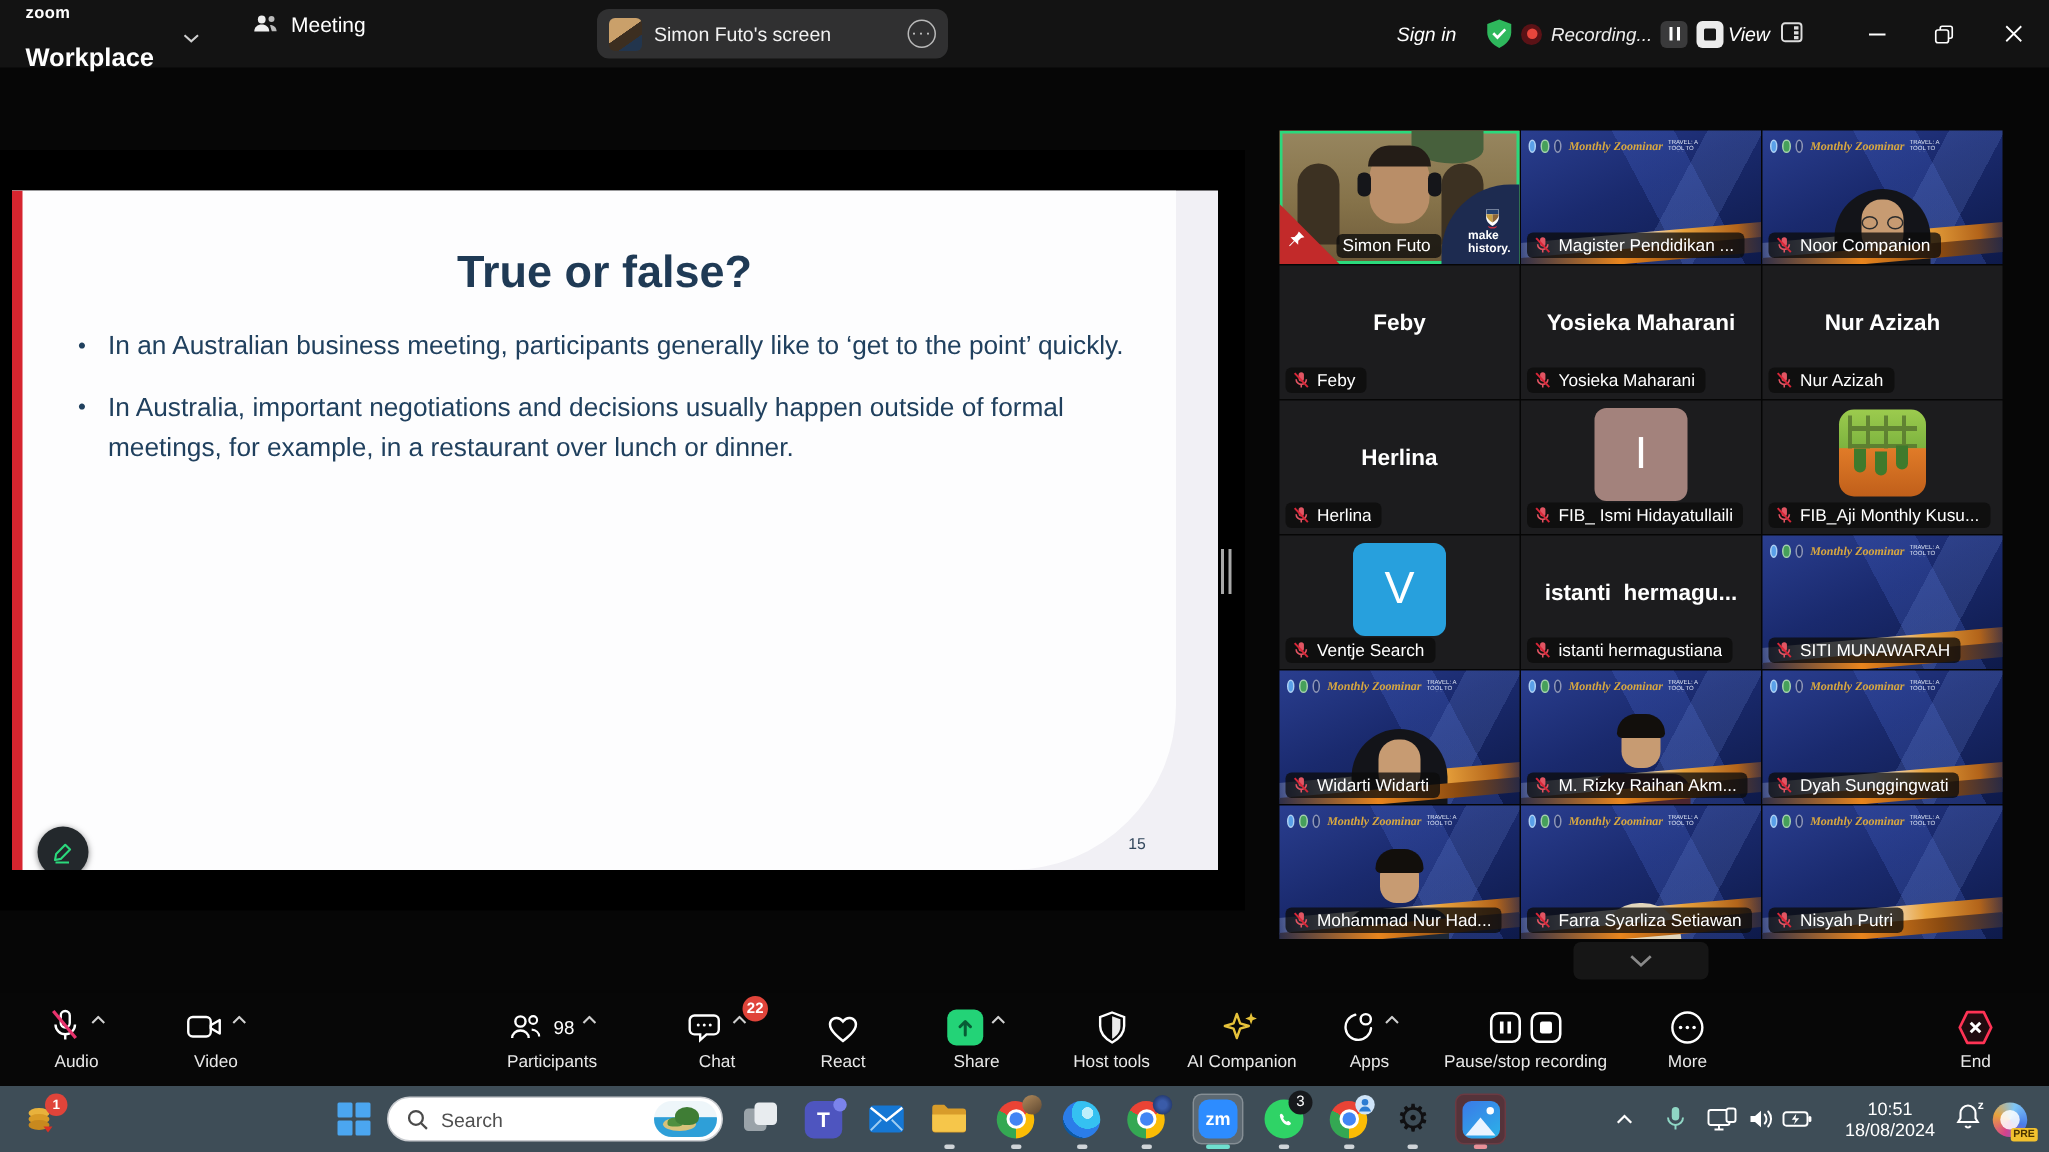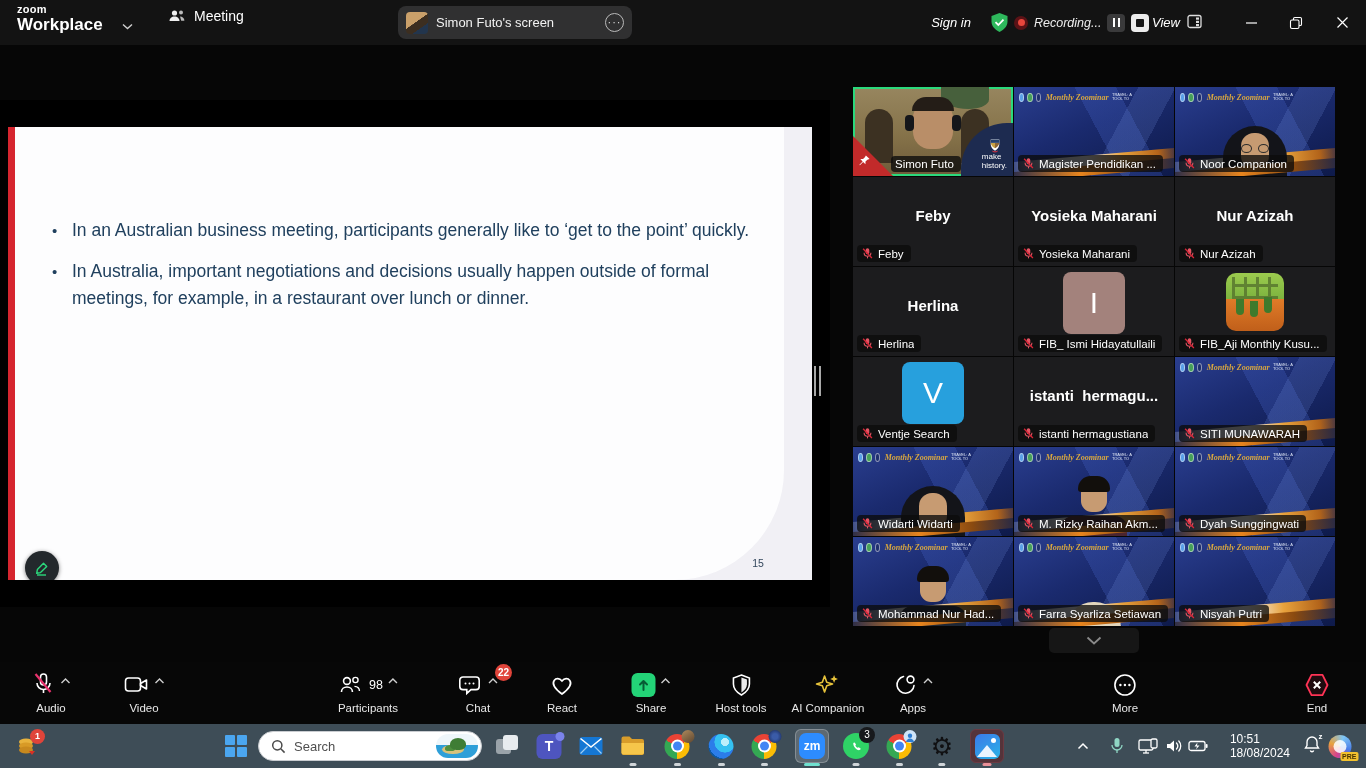--- a/index.html
+++ b/index.html
@@ -3,21 +3,21 @@
 <meta charset="utf-8">
 <style>
   * { margin:0; padding:0; box-sizing:border-box; }
   html,body { width:1366px; height:768px; background:#000; font-family:"Liberation Sans", sans-serif; overflow:hidden; }
   #app { position:relative; width:1366px; height:768px; background:#060606; }
 
   
   .titlebar { position:absolute; top:0; left:0; width:1366px; height:45px; background:#131313; z-index:40; }
   .zlogo { position:absolute; left:17px; top:4px; color:#fff; line-height:1; }
   .zlogo .z1 { font-size:11px; font-weight:700; letter-spacing:.3px; }
-  .zlogo .z2 { font-size:17px; font-weight:600; margin-top:1px; }
+  .zlogo .z2 { font-size:17px; font-weight:600; margin-top:15px; }
   .logo-chev { position:absolute; left:122px; top:16px; }
   .tab-meeting { position:absolute; left:158px; top:8px; height:30px; display:flex; gap:8px; color:#fff; font-size:14px; padding:0 10px; border-radius:6px; }
   .share-pill { position:absolute; left:398px; top:6px; width:234px; height:33px; background:#303031; border-radius:8px; display:flex; align-items:center; padding:4px 8px; gap:8px; }
   .pill-avatar { width:22px; height:22px; border-radius:4px; background:linear-gradient(145deg,#caa06a 0% 45%,#3c2e20 46% 70%,#22354d 71% 100%); }
   .share-pill .pill-text { color:#f2f2f2; font-size:13px; flex:1; white-space:nowrap; overflow:hidden; }
   .pill-ellipsis { width:19px; height:19px; border:1.4px solid #b9b9b9; border-radius:50%; color:#d9d9d9; font-size:11px; line-height:16px; text-align:center; letter-spacing:1px; }
   .tb-right { position:absolute; top:0; height:45px; color:#fff;font-style:italic; }
   .signin { left:928px; width:46px; text-align:center; line-height:45px; font-size:13px; }
   .shield-badge { left:989px; top:12px; }
   .rec-group { left:1014px; top:0; height:45px; display:flex; align-items:center; gap:6px; }
@@ -94,21 +94,21 @@
   
   .bg-adelaide { background:linear-gradient(180deg,#97865f 0%,#857249 55%,#6e5b3a 100%); }
   .arches { position:absolute; left:12px; top:22px; width:28px; height:54px; background:#3c3122; border-radius:14px 14px 0 0; box-shadow:96px 0 0 #3c3122; z-index:0; }
   .foliage { position:absolute; right:24px; top:0; width:48px; height:22px; background:#47603c; border-radius:0 0 45% 60%; z-index:0; }
   .simon-head { position:absolute; left:50%; top:14px; transform:translateX(-50%); width:40px; height:48px; background:#b98e68; border-radius:17px; z-index:1; }
   .simon-hair { position:absolute; left:50%; top:10px; transform:translateX(-50%); width:42px; height:14px; background:#241d17; border-radius:18px 18px 0 0; z-index:2; }
   .headset { position:absolute; left:50%; top:28px; transform:translateX(-50%); width:56px; height:16px; z-index:2; }
   .headset i { position:absolute; top:0; width:9px; height:16px; background:#15161a; border-radius:4px; }
   .headset i:first-child { left:0; } .headset i:last-child { right:0; }
   .navy-panel { position:absolute; right:0; bottom:0; top:36px; width:52px; background:#1d2b50; border-radius:46px 0 0 0; z-index:2; }
-  .brand { position:absolute; right:6px; bottom:6px; color:#fff; font-size:8px; font-weight:400; line-height:8.5px; text-align:left; }
+  .brand { position:absolute; right:6px; bottom:6px; color:#fff; font-size:8px; font-weight:700; line-height:8.5px; text-align:left; }
   .mini-crest { position:absolute; right:12px; top:16px; }
   .pin-corner { position:absolute; left:0; bottom:0; width:0; height:0; border-bottom:40px solid #c22a2a; border-right:40px solid transparent; z-index:4; }
   .pin-ic { position:absolute; left:5px; bottom:5px; z-index:5; }
   .plabel.simon { left:38px; }
 
   .collapse-btn { position:absolute; left:1049px; top:628px; width:90px; height:25px; background:#161616; border-radius:5px; display:flex; align-items:center; justify-content:center; }
 
   
   .toolbar { position:absolute; left:0; top:662px; width:1366px; height:62px; background:#070707; z-index:30; }
   .tbi { position:absolute; top:9px; transform:translateX(-50%); display:flex; flex-direction:column; align-items:center; gap:4px; }
@@ -146,21 +146,21 @@
   .edge { width:25px; height:25px; border-radius:50%; background:radial-gradient(circle at 66% 32%,#bdeffb 0 16%,#35c1f1 17% 44%,#2b7de9 45% 70%,#0c59a4 71% 100%); }
   .zm-box { width:34px; height:34px; background:rgba(255,255,255,.16); border:1px solid rgba(255,255,255,.25); border-radius:6px; display:flex; align-items:center; justify-content:center; }
   .zm-ic { width:26px; height:26px; background:#2d8cff; border-radius:7px; color:#fff; font-weight:700; font-size:12px; display:flex; align-items:center; justify-content:center; }
   .wa { width:26px; height:26px; background:#2fd366; border-radius:50%; display:flex; align-items:center; justify-content:center; position:relative; }
   .wa-badge { position:absolute; right:-6px; top:-6px; width:16px; height:16px; background:#17191c; border-radius:50%; color:#fff; font-size:10px; line-height:16px; text-align:center; }
   .gear { font-size:25px; color:#101012; line-height:1; }
   .photos-box { width:34px; height:34px; background:#55333a; border:1px solid #6b3a42; border-radius:6px; display:flex; align-items:center; justify-content:center; }
   .photos { width:25px; height:25px; border-radius:6px; background:linear-gradient(145deg,#3b79e8,#2bb3e8); position:relative; overflow:hidden; }
   .photos::before { content:""; position:absolute; left:2px; bottom:2px; width:0; height:0; border-left:10px solid transparent; border-right:10px solid transparent; border-bottom:12px solid #eaf4ff; }
   .photos::after { content:""; position:absolute; right:4px; top:4px; width:5px; height:5px; background:#fff; border-radius:50%; }
-  .tray-clock { position:absolute; right:76px; top:0; height:44px; display:flex; flex-direction:column; justify-content:center; align-items:flex-start; color:#fff; font-size:12px; line-height:14px; }
+  .tray-clock { position:absolute; right:76px; top:0; height:44px; display:flex; flex-direction:column; justify-content:center; align-items:center; color:#fff; font-size:12px; line-height:14px; }
   .copilot { width:23px; height:23px; border-radius:50%; background:conic-gradient(from 20deg,#7ec6f6,#4a7de8,#d6418c,#e8a33d,#7ec6f6); position:relative; }
   .copilot::before { content:""; position:absolute; left:5px; top:5px; width:13px; height:13px; background:rgba(255,255,255,.85); border-radius:50%; }
   .pre-badge { position:absolute; right:-7px; bottom:-3px; background:#f2c12e; color:#4a3400; font-size:7px; font-weight:700; padding:1px 2px; border-radius:2px; }
   .bellz { position:relative; }
   .bellz .zz { position:absolute; right:-2px; top:-3px; color:#fff; font-size:8px; font-weight:700; }
 </style>
 </head>
 <body>
 
 <div id="app">
@@ -231,20 +231,21 @@
         <svg width="13" height="13">
           <path d="M1.5 1.5 L11.5 11.5 M11.5 1.5 L1.5 11.5" stroke="#fff" stroke-width="1.2"></path>
         </svg>
       </div>
   </div>
 
   <div class="share-region">
     <div class="slide">
       <div class="slide-white"></div>
       <div class="slide-redbar"></div>
+      <div class="slide-title">True or false?</div>
       <ul class="slide-bullets">
         <li>In an Australian business meeting, participants generally like to ‘get to the point’ quickly.</li>
         <li>In Australia, important negotiations and decisions usually happen outside of formal meetings, for example, in a restaurant over lunch or dinner.</li>
       </ul>
       <div class="page-num">15</div>
       <div class="annot-btn">
         <svg width="18" height="18" viewBox="0 0 18 18">
             <path d="M10.5 4.2l3.2 3.2-6.2 6.2-3.8.7.7-3.9z" fill="none" stroke="#2bd97c" stroke-width="1.4" stroke-linejoin="round"></path>
             <line x1="4" y1="16" x2="13" y2="16" stroke="#2bd97c" stroke-width="1.4"></line>
           </svg>
@@ -712,20 +713,34 @@
             <circle cx="17.5" cy="6.5" r="3.4" fill="none" stroke="#fff" stroke-width="1.6"></circle>
             <path d="M10.5 3.5A8.5 8.5 0 1 0 21 12.5" fill="none" stroke="#fff" stroke-width="1.6" stroke-linecap="round"></path>
           </svg>
           <span class="chev-up"><svg width="10" height="6" viewBox="0 0 10 6">
               <path d="M1 5 L5 1 9 5" stroke="#cfcfcf" stroke-width="1.4" fill="none"></path>
             </svg></span>
         </div>
       <span class="lbl">Apps</span>
     </div>
 
+    <div class="tbi" style="left:1017px">
+      <div class="ic-row">
+          <svg width="22" height="22" viewBox="0 0 22 22">
+            <rect x="1.5" y="1.5" width="19" height="19" rx="5" fill="none" stroke="#fff" stroke-width="1.7"></rect>
+            <line x1="8.5" y1="7" x2="8.5" y2="15" stroke="#fff" stroke-width="2.4"></line>
+            <line x1="13.5" y1="7" x2="13.5" y2="15" stroke="#fff" stroke-width="2.4"></line>
+          </svg>
+          <svg width="22" height="22" viewBox="0 0 22 22">
+            <rect x="1.5" y="1.5" width="19" height="19" rx="5" fill="none" stroke="#fff" stroke-width="1.7"></rect>
+            <rect x="7" y="7" width="8" height="8" rx="1.5" fill="#fff"></rect>
+          </svg>
+        </div>
+      <span class="lbl">Pause/stop recording</span>
+    </div>
 
     <div class="tbi" style="left:1125px">
       <div class="ic-row">
           <svg width="24" height="24" viewBox="0 0 24 24">
             <circle cx="12" cy="12" r="10" fill="none" stroke="#fff" stroke-width="1.6"></circle>
             <circle cx="7.5" cy="12" r="1.2" fill="#fff"></circle>
             <circle cx="12" cy="12" r="1.2" fill="#fff"></circle>
             <circle cx="16.5" cy="12" r="1.2" fill="#fff"></circle>
           </svg>
         </div>

